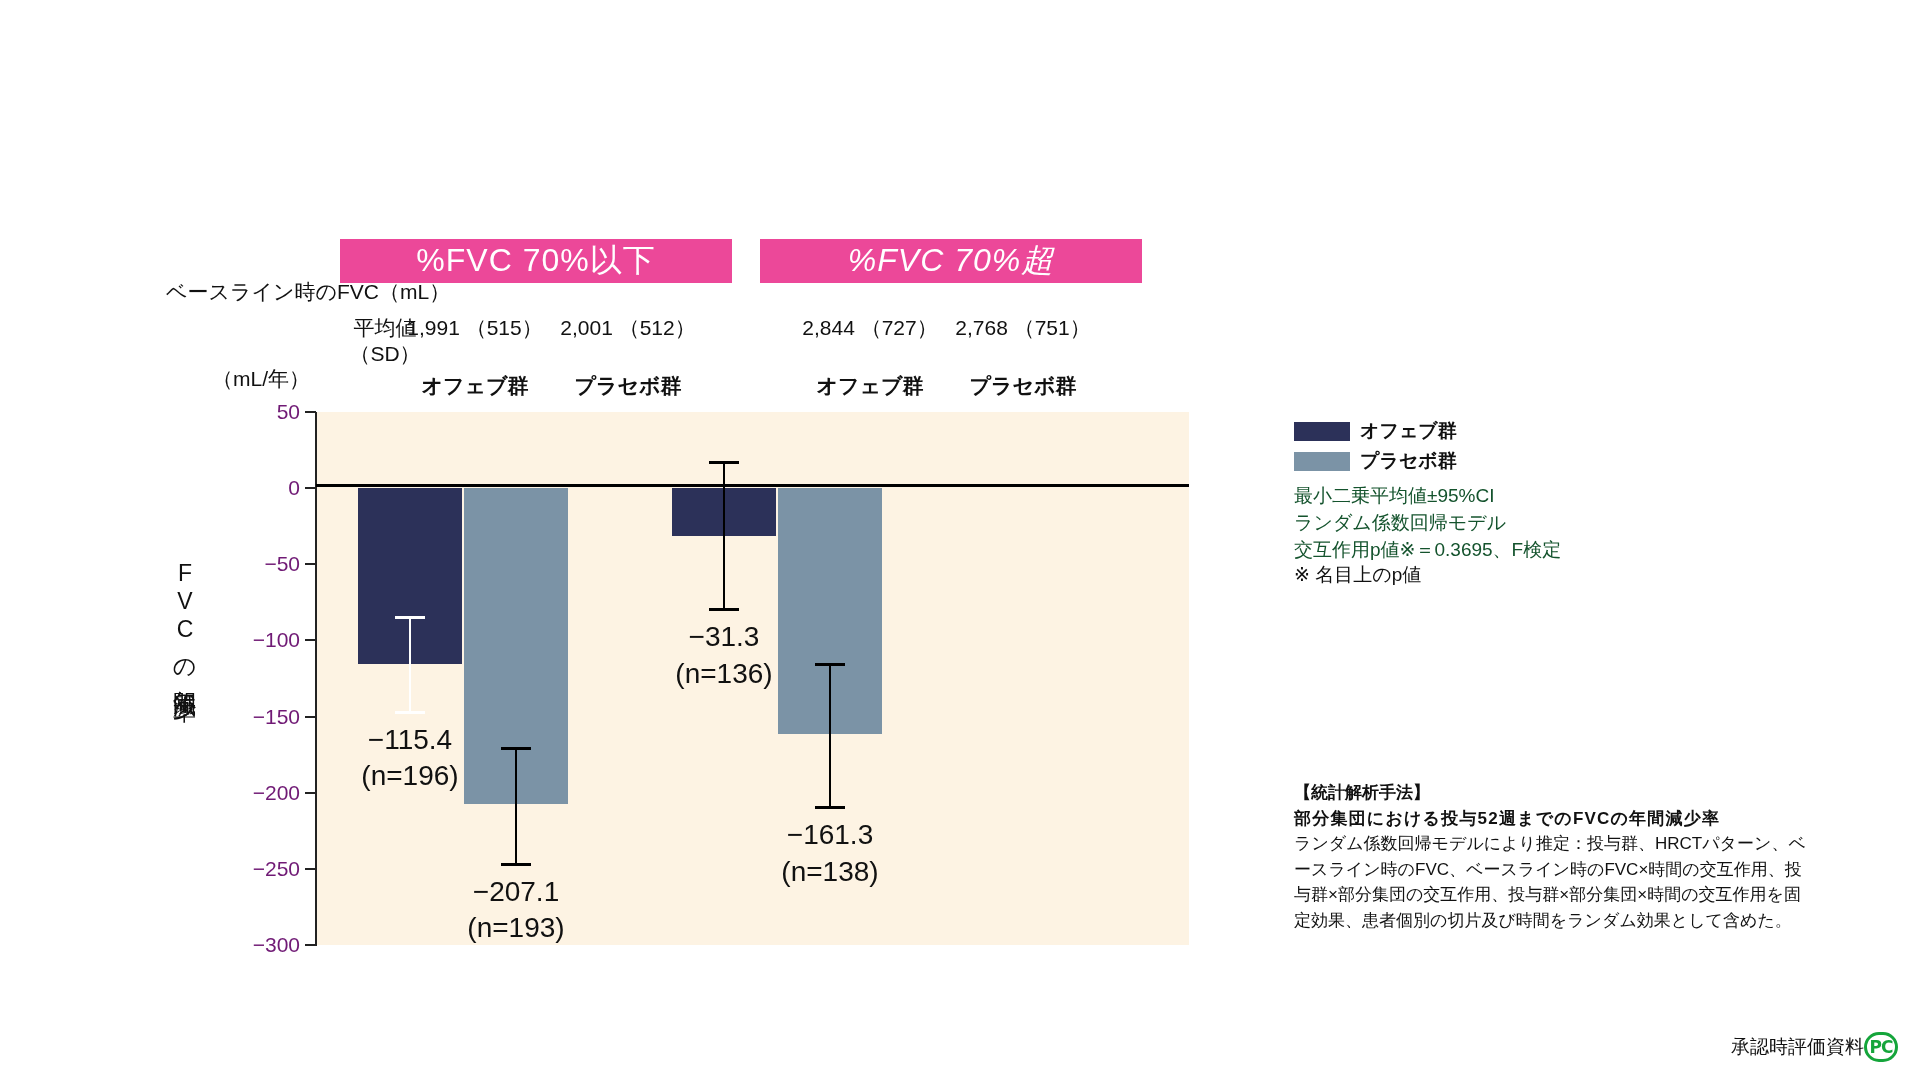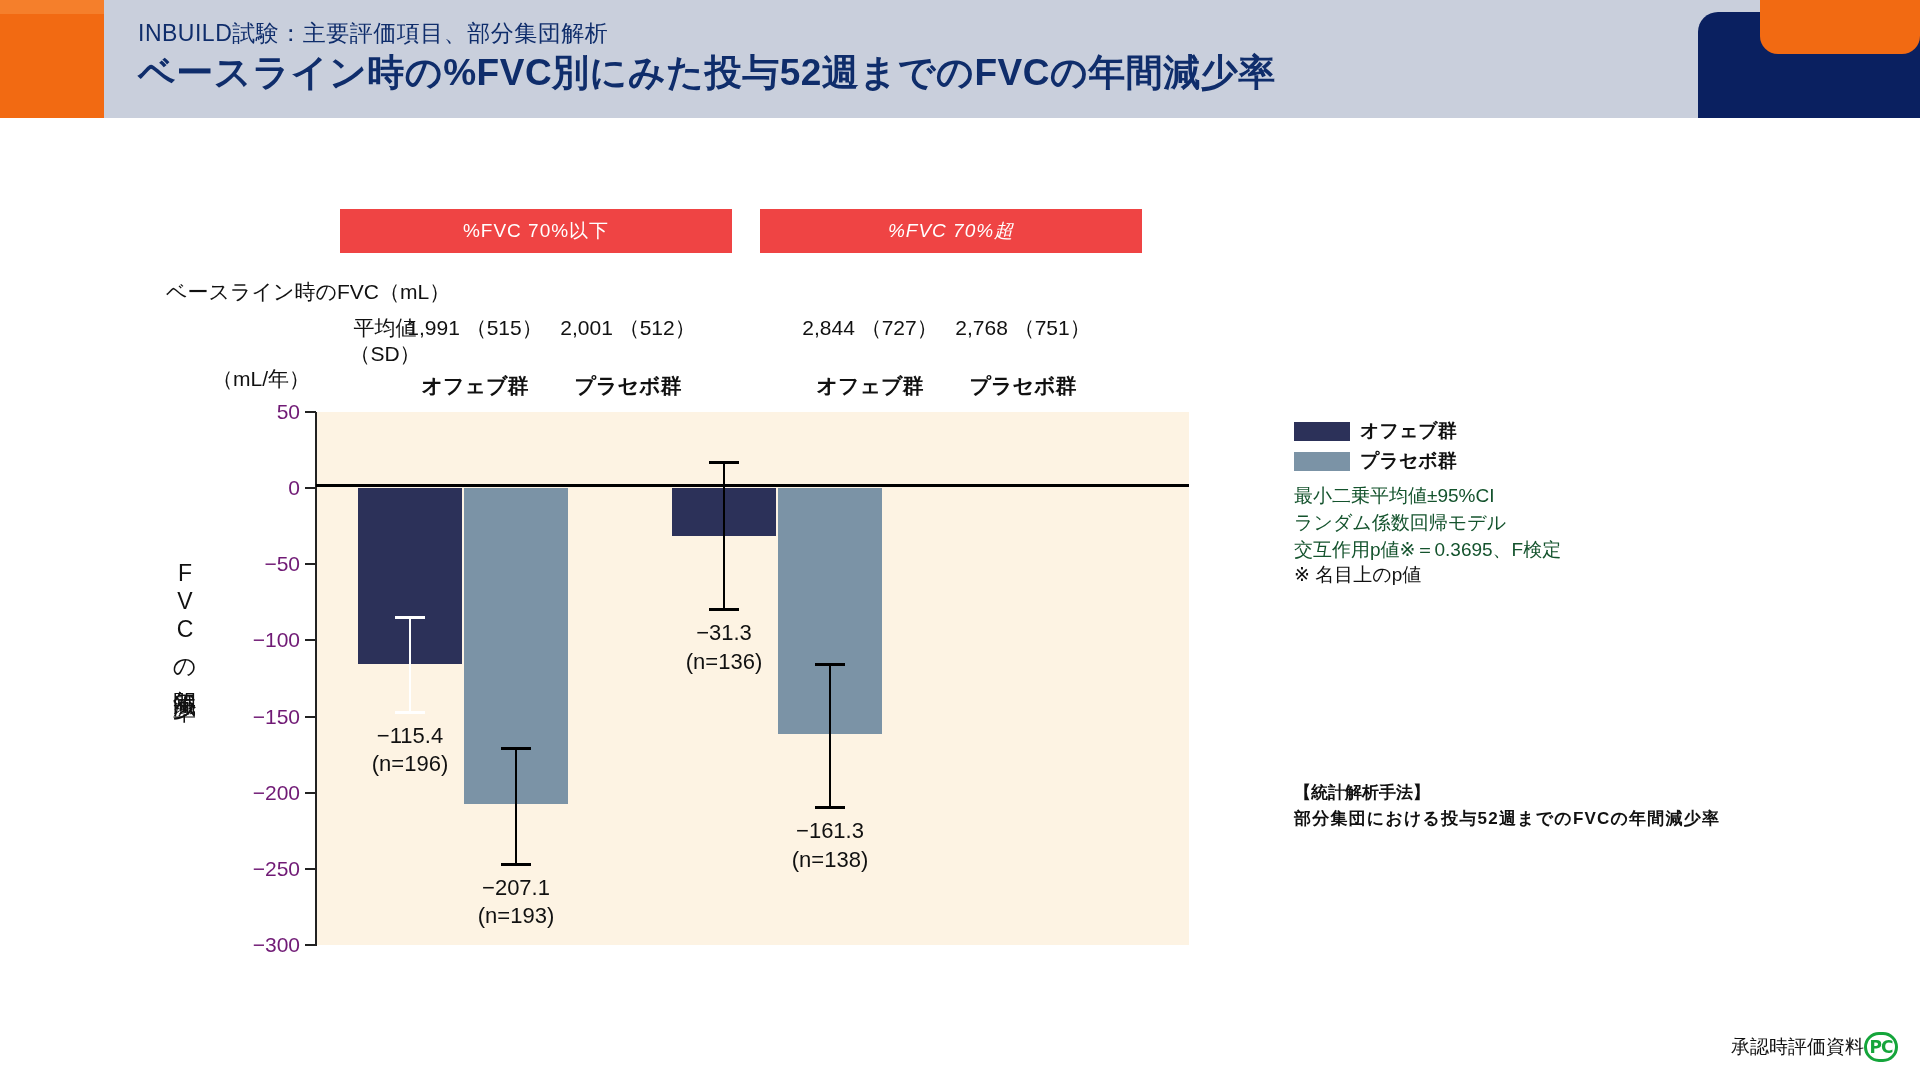--- a/index.html
+++ b/index.html
@@ -40,24 +40,25 @@
     white-space: nowrap;
   }
   .headline {
     position: absolute; left: 138px; top: 48px;
     font-size: 37px; font-weight: bold; color: #0f2d6b;
     letter-spacing: .5px; white-space: nowrap;
   }
 
   
   .group-band {
-    position: absolute; height: 44px; background: #ef4444;
-    color: #ffffff; font-size: 19px; font-weight: 500;
+    position: absolute; height: 44px; background: #ec4899;
+    color: #ffffff; font-size: 32px; font-weight: 500;
     display: flex; align-items: center; justify-content: center;
     letter-spacing: 1px;
+    margin-top: 30px;
   }
   #band-left  { left: 340px; top: 209px; width: 392px; }
   #band-right { left: 760px; top: 209px; width: 382px; font-style: italic; }
 
   
   .baseline-fvc-label {
     position: absolute; left: 166px; top: 278px;
     font-size: 21px; color: #111; white-space: nowrap;
   }
   .mean-sd-label {
@@ -110,21 +111,21 @@
   .errbar { position: absolute; }
   .errbar .stem { position: absolute; left: 50%; top: 0; width: 2px; height: 100%;
                   transform: translateX(-50%); }
   .errbar .cap  { position: absolute; left: 50%; width: 30px; height: 3px;
                   transform: translateX(-50%); }
   .err-dark .stem, .err-dark .cap { background: #000; }
   .err-light .stem, .err-light .cap { background: #ffffff; }
 
   .val-label {
     position: absolute; width: 190px; text-align: center;
-    font-size: 22px; color: #111; line-height: 1.3;
+    font-size: 28px; color: #111; line-height: 1.3;
   }
 
   
   .legend { position: absolute; left: 1294px; top: 418px; }
   .legend-row { display: flex; align-items: center; margin-bottom: 4px; }
   .swatch { width: 56px; height: 19px; margin-right: 10px; }
   .sw-nav { background: #2c3159; }
   .sw-pla { background: #7b93a6; }
   .legend-text { font-size: 19px; font-weight: bold; color: #111; }
 
@@ -155,29 +156,20 @@
     display: flex; align-items: center; justify-content: center;
     color: #15a53b; font-size: 17px; font-weight: bold; letter-spacing: -1px;
     font-family: "DejaVu Sans", sans-serif;
   }
 </style>
 </head>
 <body>
 
 <div id="root">
 
-  <div class="header-clip">
-    <div class="header-band"></div>
-    <div class="header-orange-top"></div>
-    <div class="header-orange-block"></div>
-    <div class="deco-navy"></div>
-    <div class="deco-orange"></div>
-    <div class="eyebrow">INBUILD試験：主要評価項目、部分集団解析</div>
-    <div class="headline">ベースライン時の%FVC別にみた投与52週までのFVCの年間減少率</div>
-  </div>
 
   <div class="group-band" id="band-left">%FVC 70%以下</div>
   <div class="group-band" id="band-right">%FVC 70%超</div>
 
   <div class="baseline-fvc-label">ベースライン時のFVC（mL）</div>
   <div class="mean-sd-label">平均値
 （SD）</div>
   <div class="unit-label">（mL/年）</div>
 
   <div class="col-stat" style="left:400px">1,991
@@ -267,20 +259,21 @@
   </div>
 
   <div class="stat-note">最小二乗平均値±95%CI
 ランダム係数回帰モデル
 交互作用p値※＝0.3695、F検定</div>
   <div class="footnote">※ 名目上のp値</div>
 
   <div class="method-block">
     <div class="method-title">【統計解析手法】</div>
     <div class="method-sub">部分集団における投与52週までのFVCの年間減少率</div>
+    <div class="method-body">ランダム係数回帰モデルにより推定：投与群、HRCTパターン、ベースライン時のFVC、ベースライン時のFVC×時間の交互作用、投与群×部分集団の交互作用、投与群×部分集団×時間の交互作用を固定効果、患者個別の切片及び時間をランダム効果として含めた。</div>
   </div>
 
   <div class="footer">
     <span class="footer-text">承認時評価資料</span>
     <span class="pc-logo">PC</span>
   </div>
 
 </div>
 
 </body></html>

